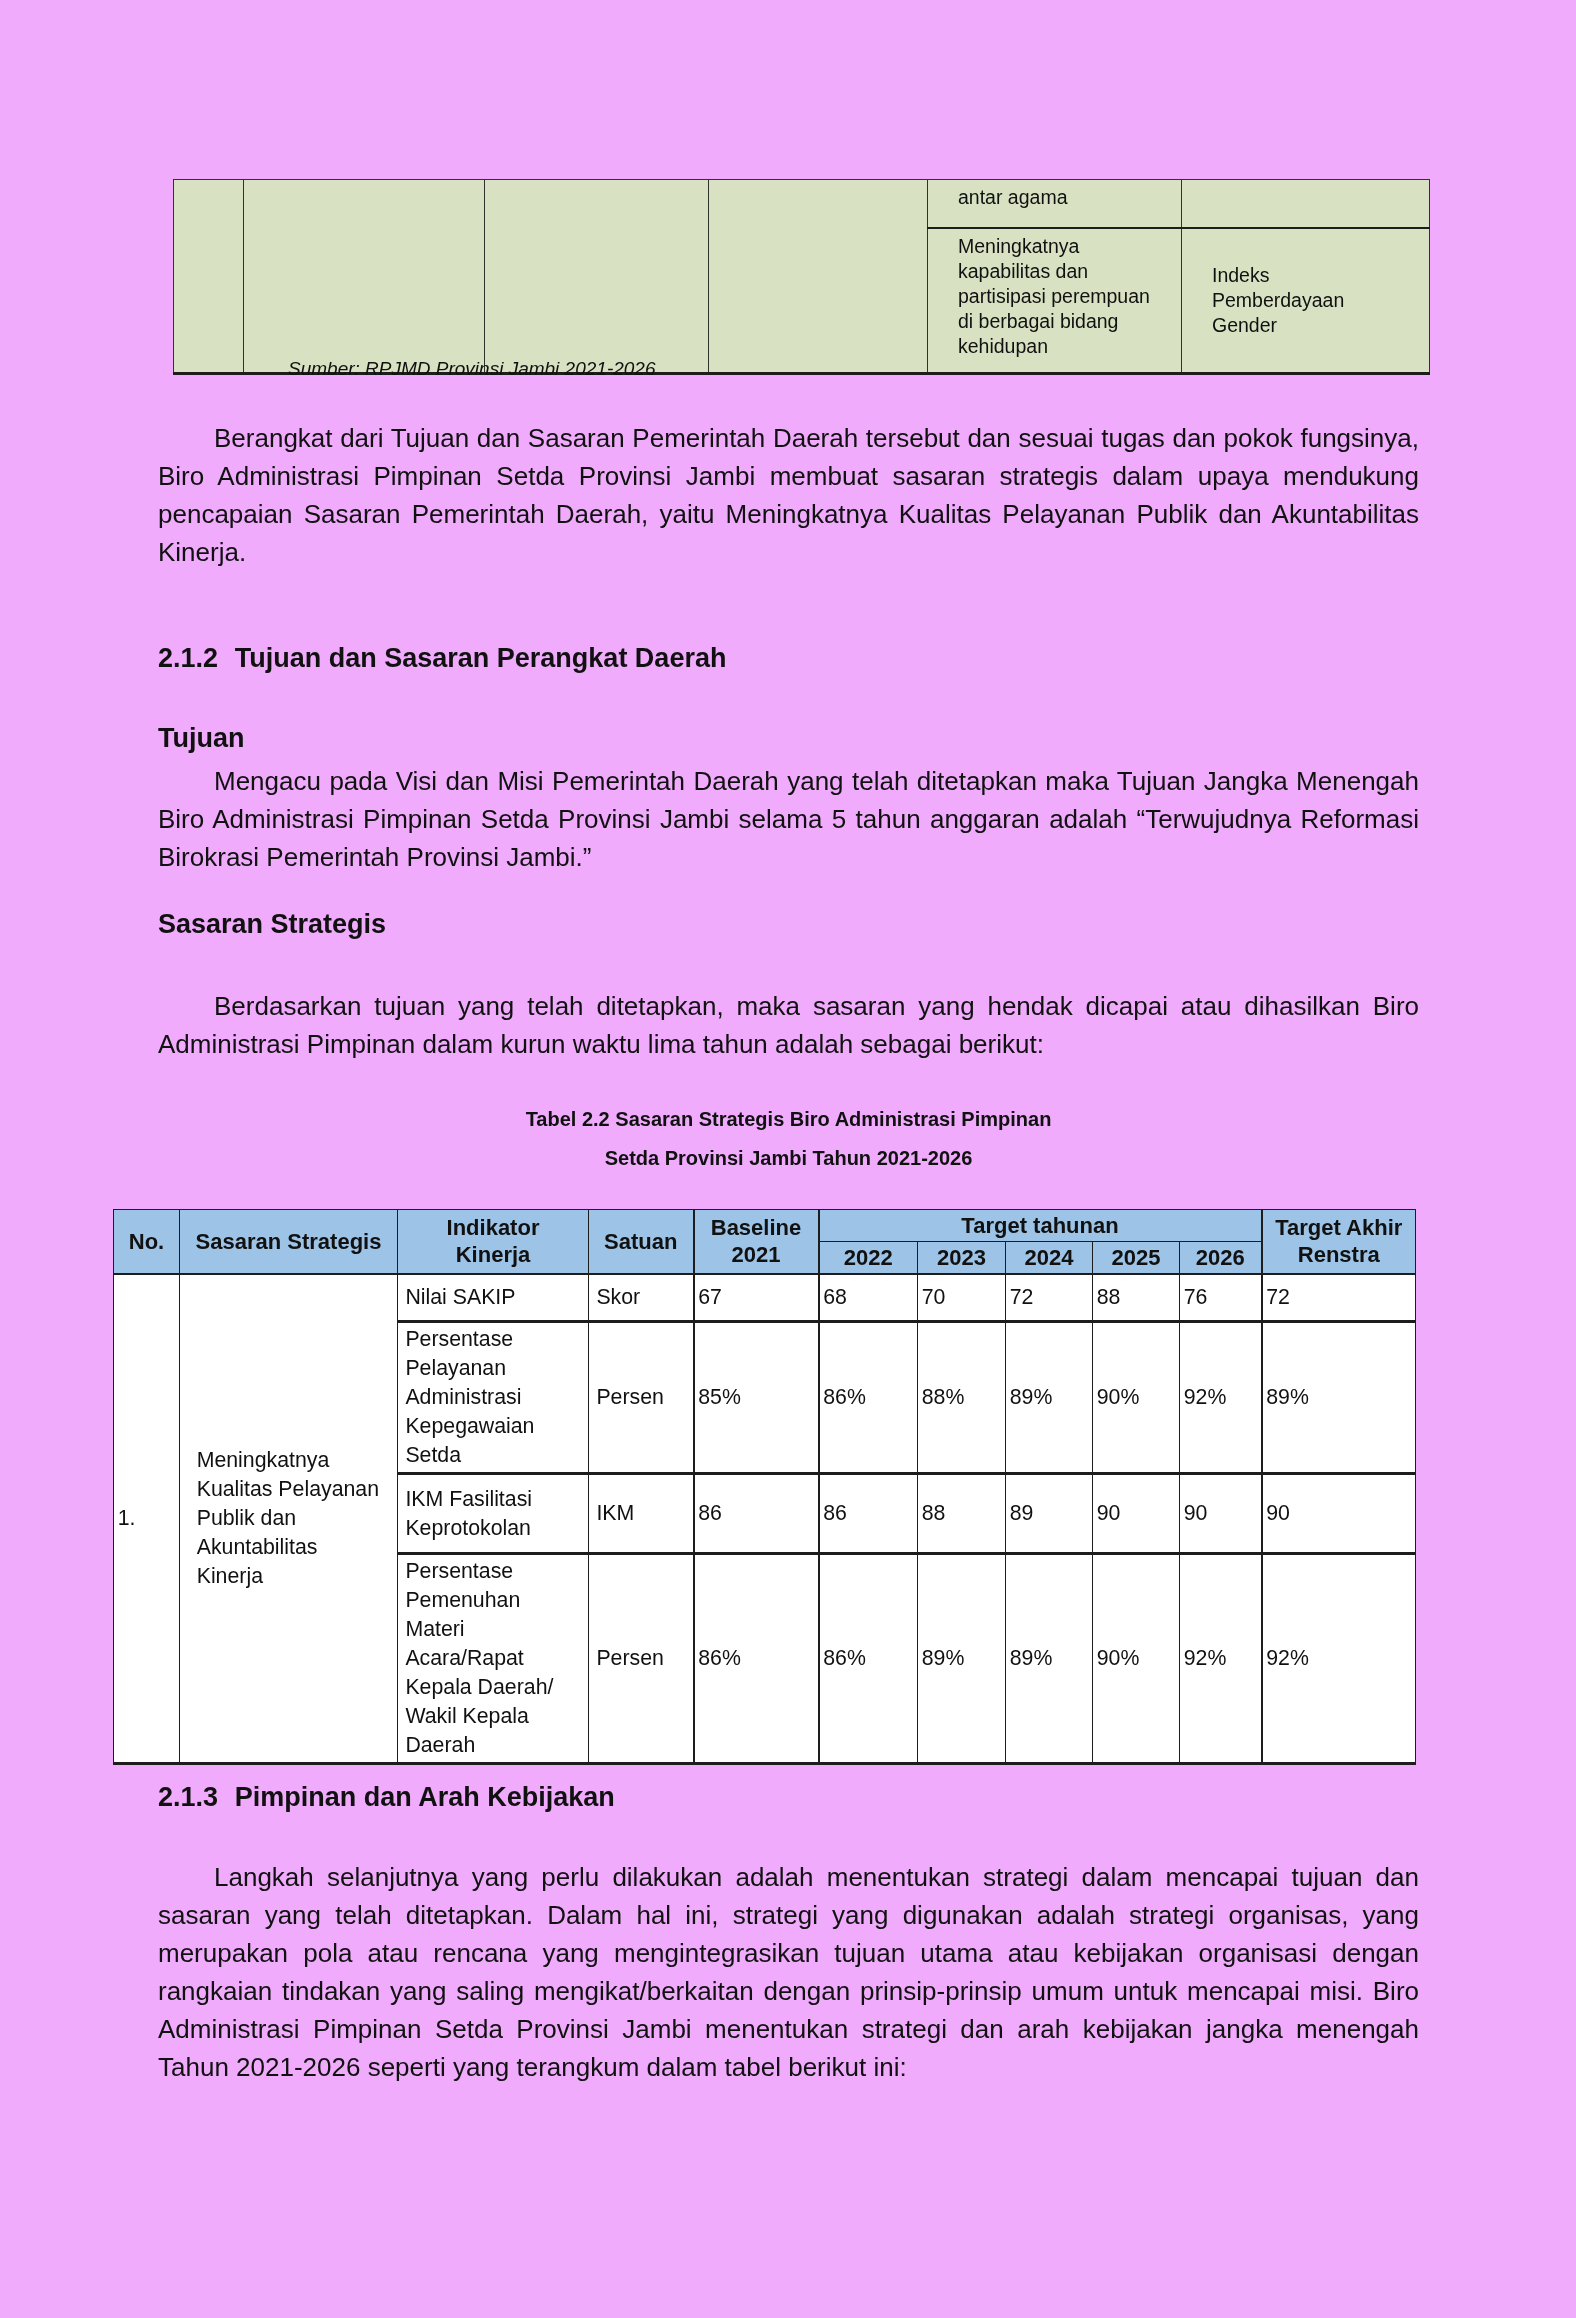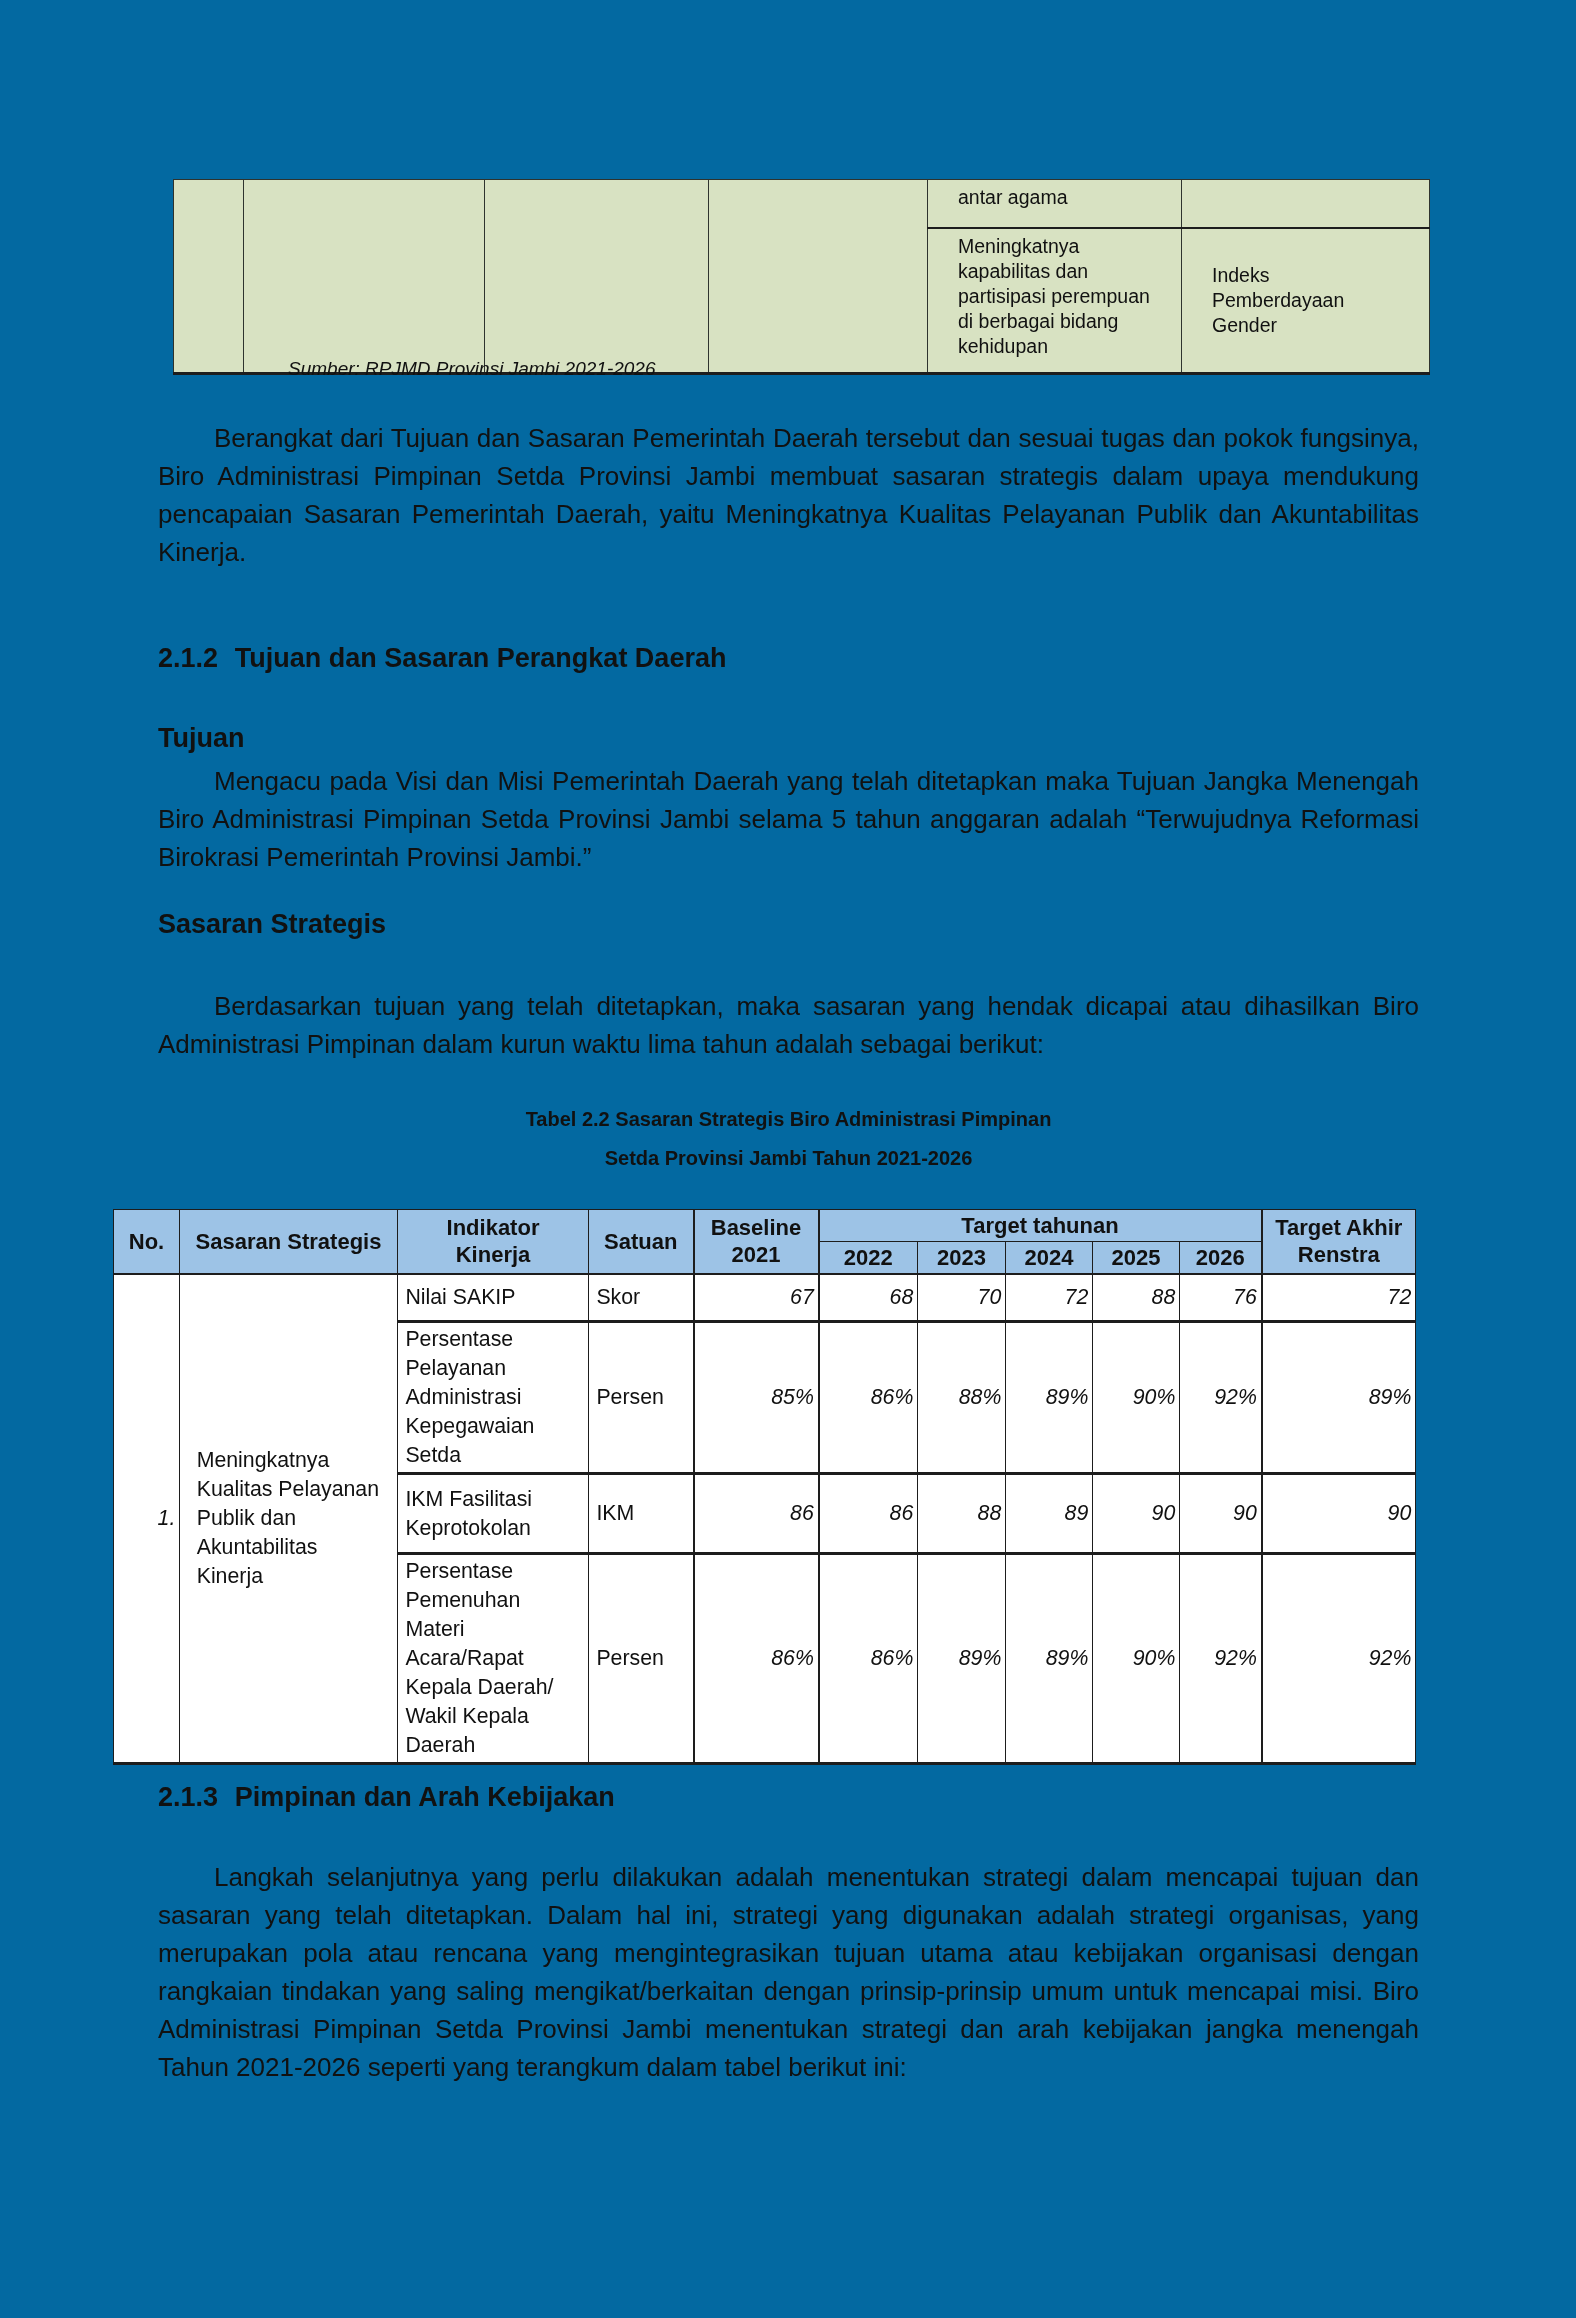--- a/index.html
+++ b/index.html
@@ -1,19 +1,19 @@
 <!DOCTYPE html>
 <html style="font-size:15px"><head>
 <meta charset="utf-8">
 <style>
   html,body{margin:0;padding:0;background:#888;}
   .page{
     position:relative;
     width:1577px;height:2319px;
-    background:#0369a1;
+    background:#f0abfc;
     font-family:"Liberation Sans", sans-serif;
     color:#111;
     overflow:hidden;
   }
   
   table.cont{
     position:absolute;left:173px;top:179px;
     border-collapse:collapse;table-layout:fixed;
   }
   table.cont td{
@@ -77,21 +77,21 @@
     font-weight:bold;text-align:center;
     font-size:22px;line-height:27px;
     vertical-align:middle;
   }
   table.main th.hsplit{border-bottom-width:2.8px;}
   table.main th.tt{height:27px;border-bottom-width:1.9px;text-align:center;}
   table.main tr.years th{height:27px;border-bottom-width:2.8px;}
   table.main td{
     background:#fff;line-height:29px;vertical-align:middle;
   }
-  table.main td.c{text-align:right;font-style:italic;}
+  table.main td.c{text-align:left;}
   table.main td.lft{padding-left:7.4px;text-align:left;}
   table.main td.sas{padding-left:16.7px;text-align:left;}
   table.main tr.br1 td{height:42px;}
   table.main tr.br2 td{height:143px;}
   table.main tr.br3 td{height:73px;}
   table.main tr.br4 td{height:198px;}
   table.main tr.br2 td, table.main tr.br3 td, table.main tr.br4 td{border-top-width:3.7px;}
   table.main tr.br4 td, table.main td.spanrows{border-bottom:3.7px solid #1d1d1d;}
   table.main .bl3{border-left-width:2.8px;}
 </style>

